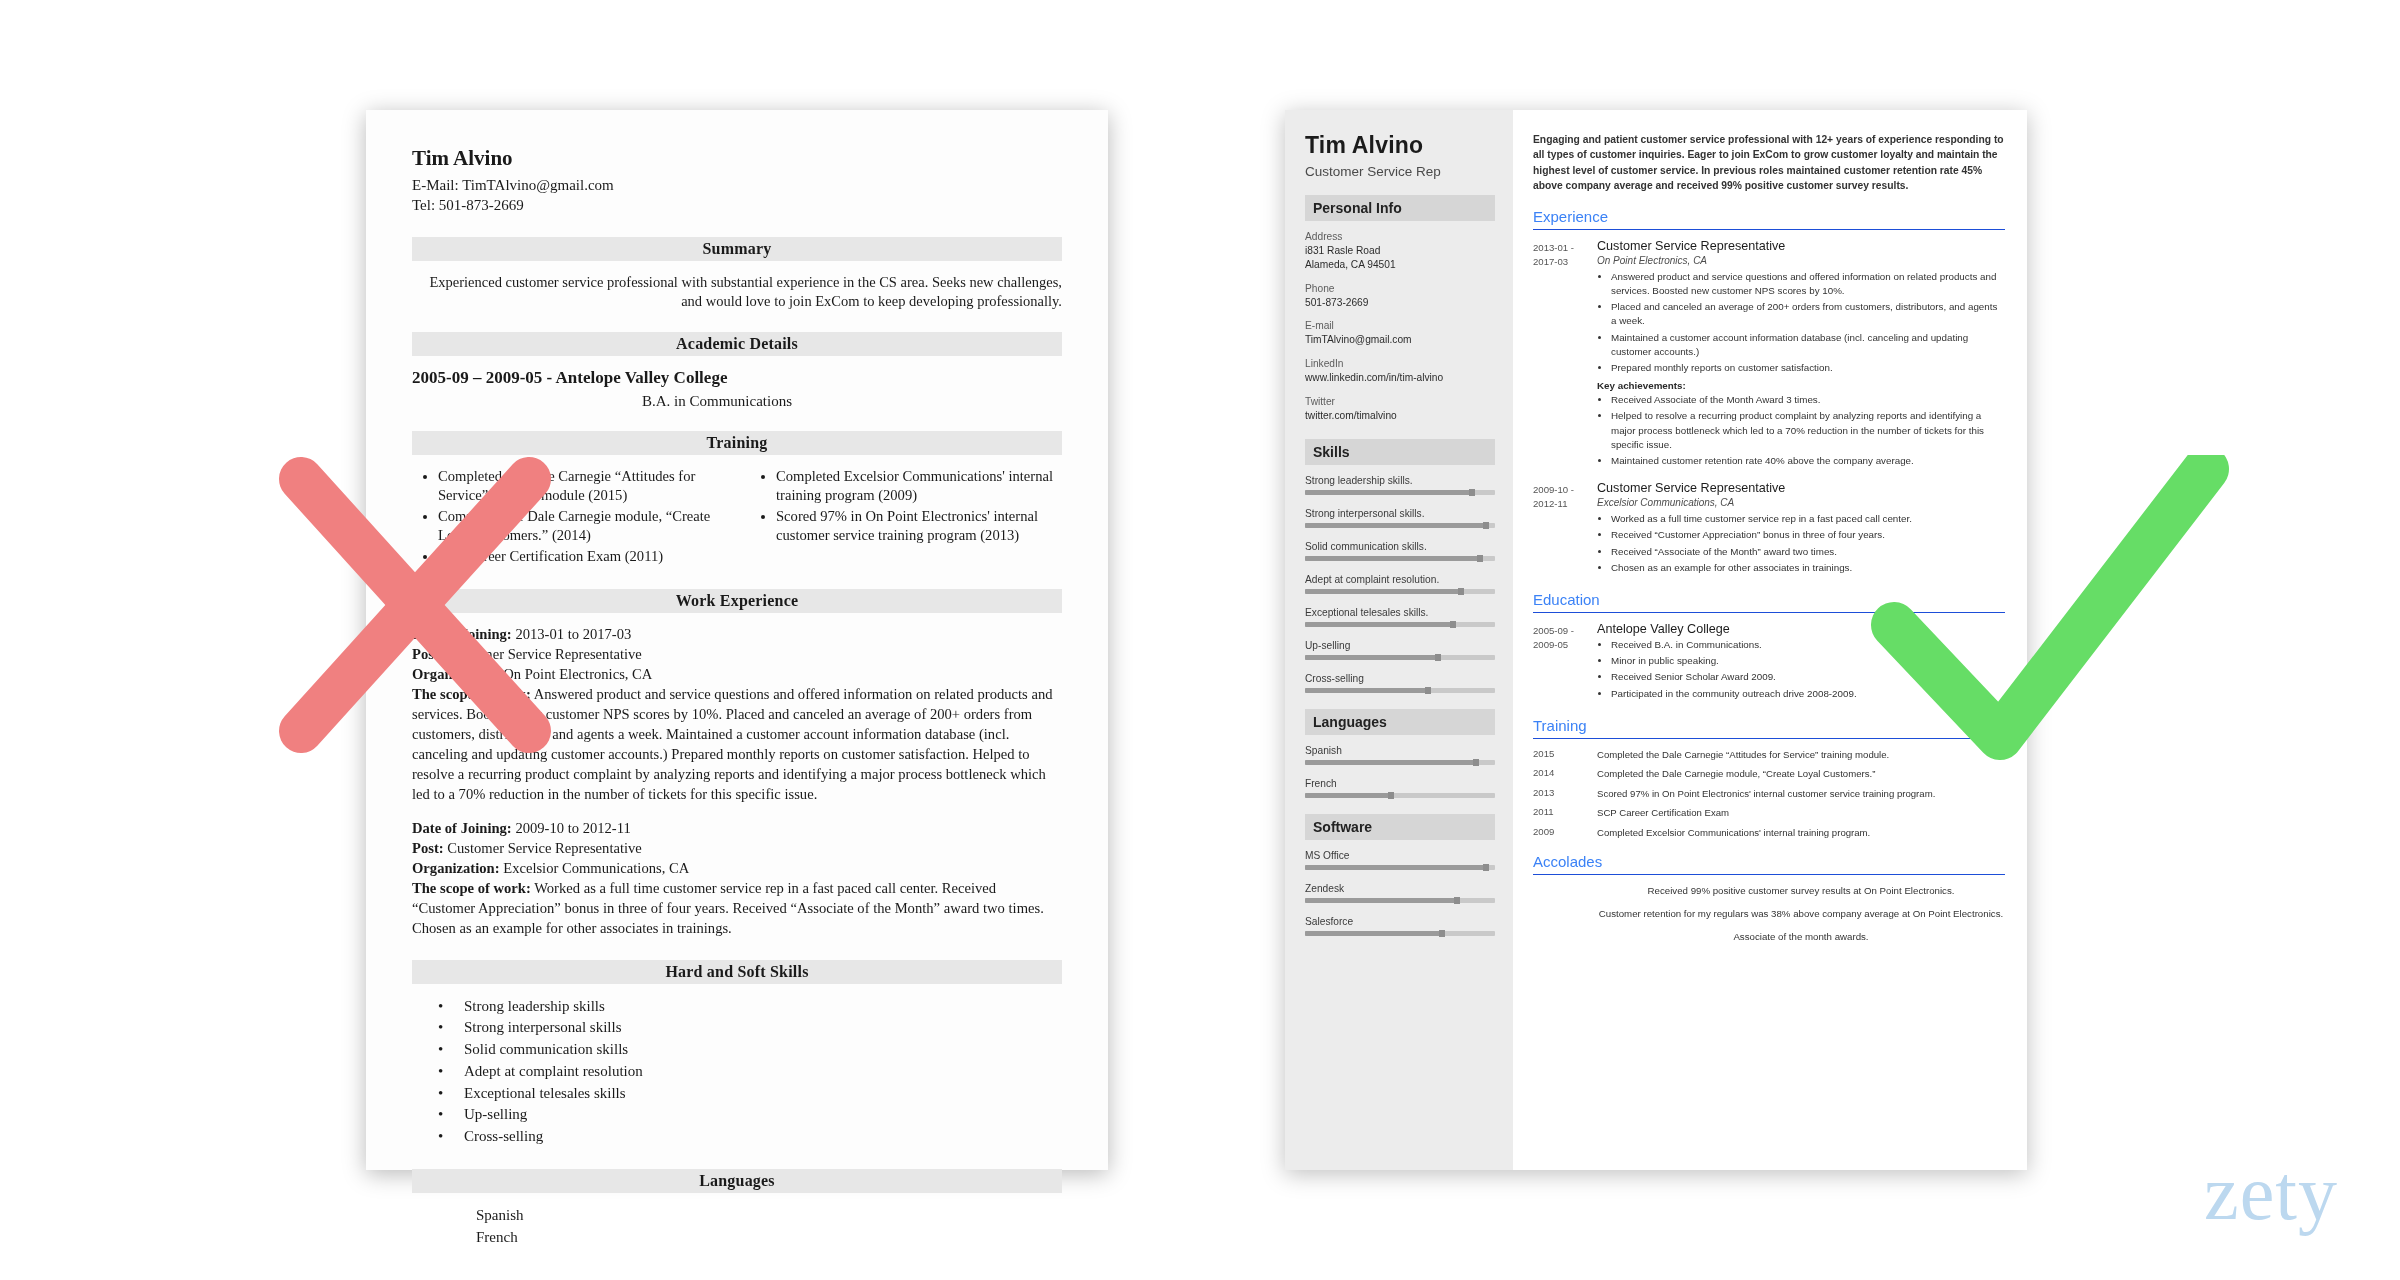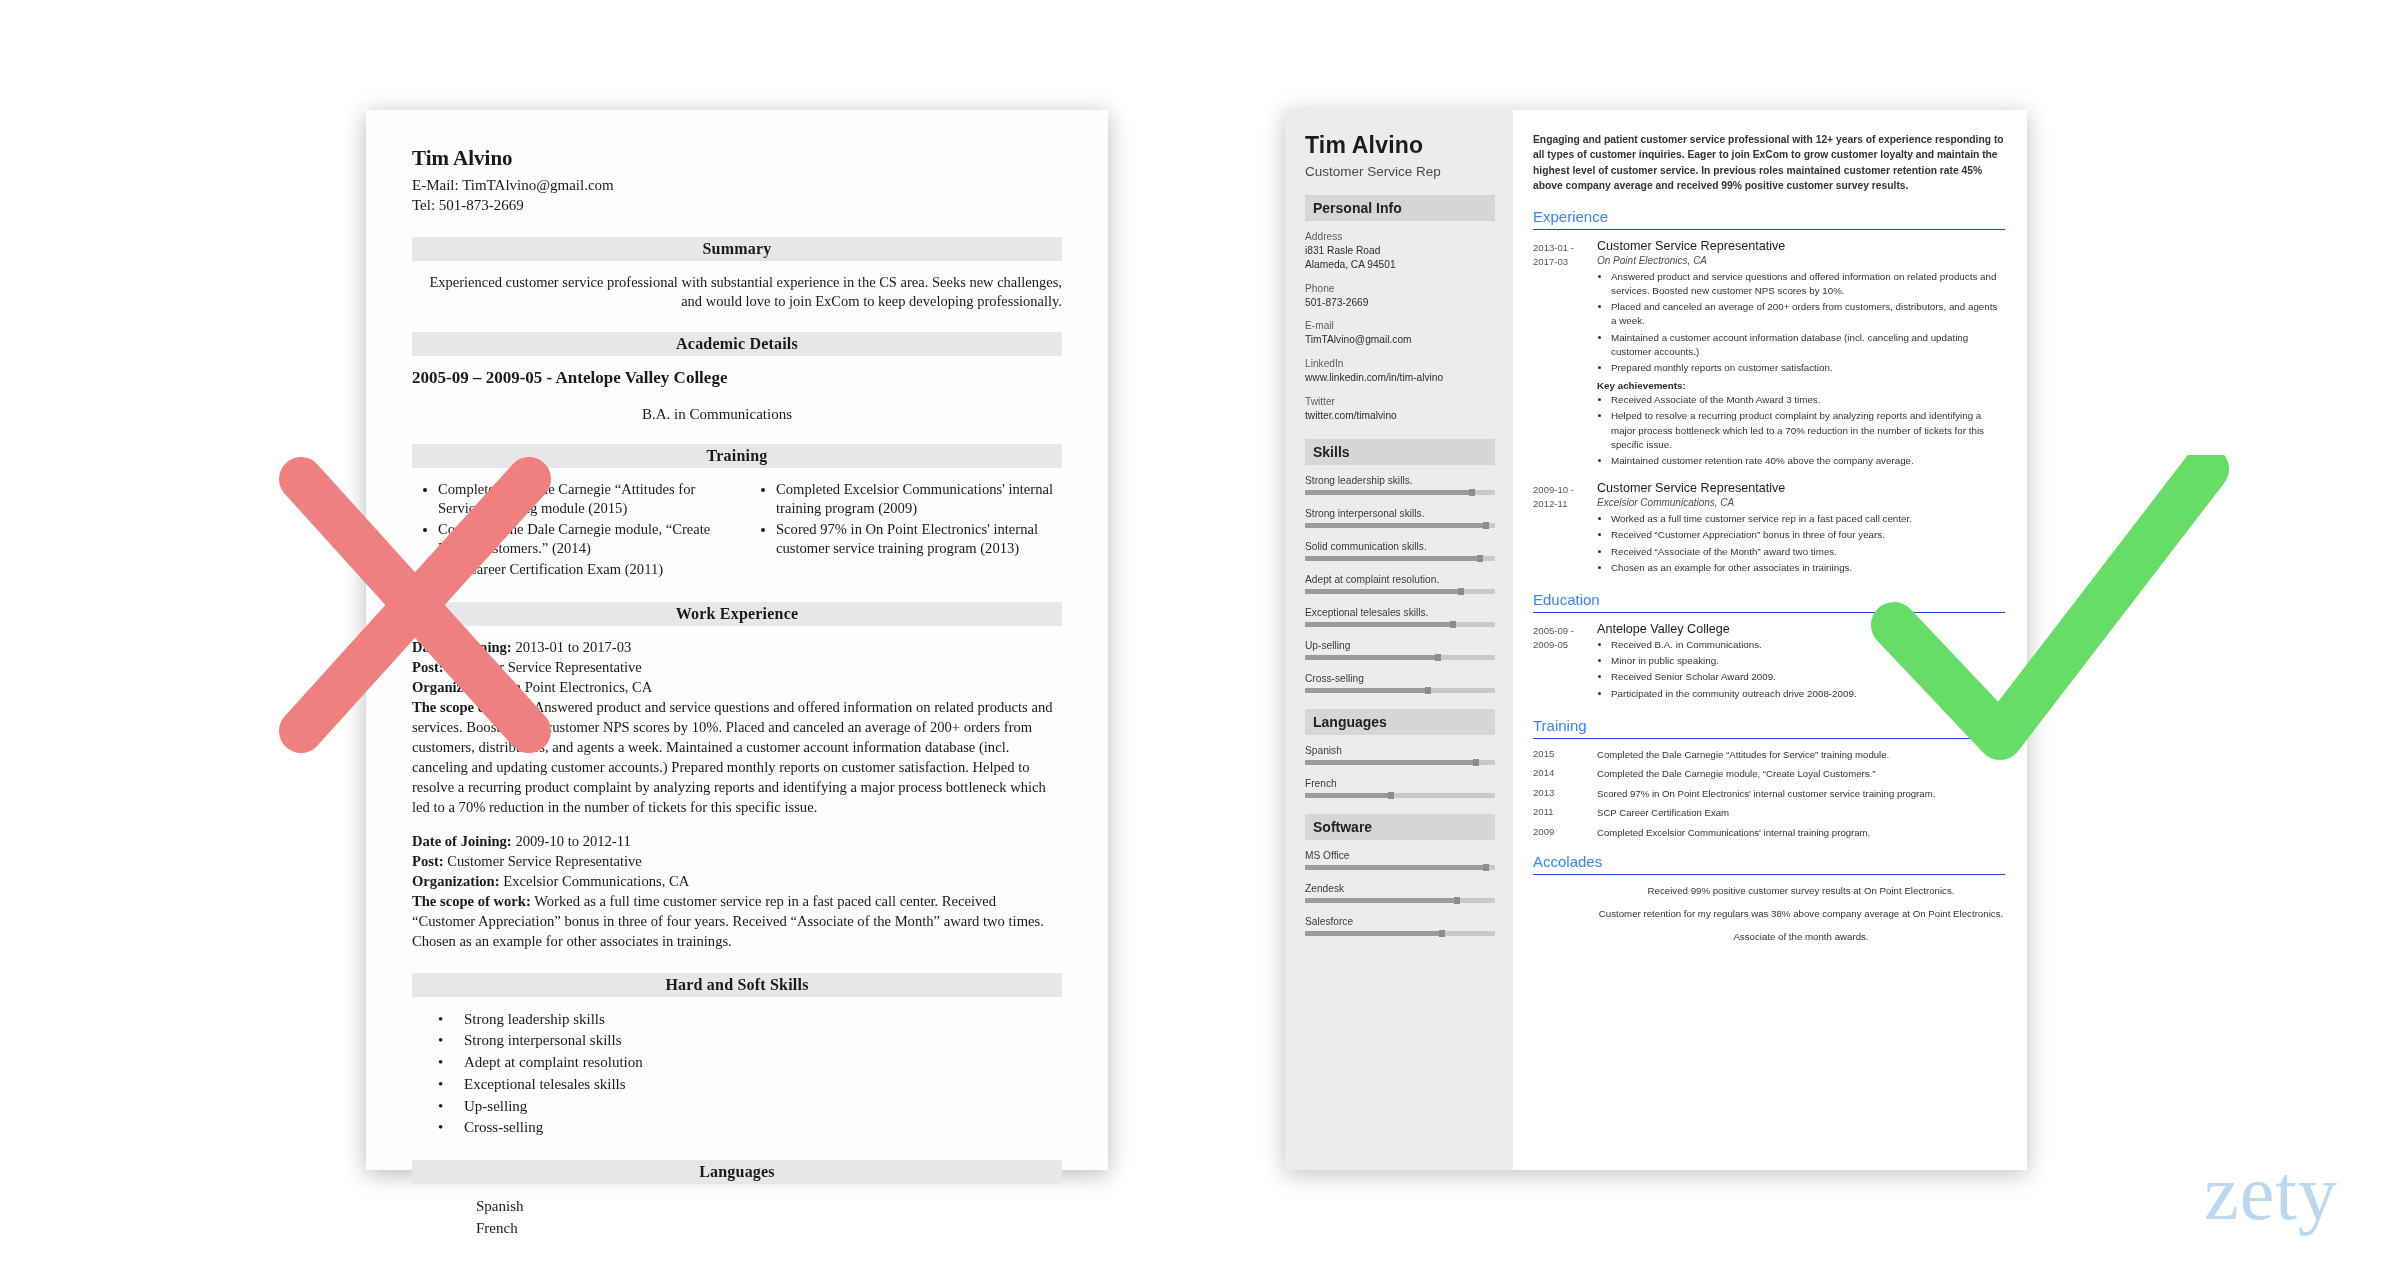--- a/index.html
+++ b/index.html
@@ -22,21 +22,21 @@
     box-sizing:border-box;
     padding:36px 46px;
   }
   .bad-name{font-size:21px;font-weight:bold;margin:0 0 4px 0;}
   .bad-contact{font-size:15px;line-height:1.35;}
   .bad-sec{
     background:#e7e7e7;text-align:center;font-weight:bold;font-size:16px;
     margin:21px 0 12px 0;padding:3px 0;letter-spacing:.2px;
   }
   .bad-body{font-size:14.5px;line-height:1.33;text-align:right;}
-  .bad-edu-line{font-size:17px;font-weight:bold;margin-bottom:18px;}
+  .bad-edu-line{font-size:17px;font-weight:bold;margin-bottom:5px;}
   .bad-edu-sub{font-size:15px;text-align:center;margin-left:-40px;}
   .two-col{display:flex;gap:26px;}
   .two-col ul{margin:0;padding-left:26px;}
   .two-col li{font-size:14.6px;line-height:1.3;margin-bottom:2px;}
   .job{margin-bottom:14px;font-size:14.6px;line-height:1.37;}
   .job b{font-weight:bold;}
   .skills-list{list-style:none;margin:0;padding:0;}
   .skills-list li{font-size:15px;line-height:1.45;padding-left:52px;position:relative;}
   .skills-list li:before{content:"•";position:absolute;left:26px;}
   .lang-list{margin:0;padding-left:64px;list-style:none;font-size:15px;line-height:1.45;}
@@ -149,20 +149,21 @@
       <div><b>Organization:</b>
         <span>Excelsior Communications, CA</span></div>
       <div><b>The scope of work:</b>
         <span>Worked as a full time customer service rep in a fast paced call center. Received “Customer Appreciation” bonus in three of four years. Received “Associate of the Month” award two times. Chosen as an example for other associates in trainings.</span></div>
     </div>
 
     <div class="bad-sec">Hard and Soft Skills</div>
     <ul class="skills-list">
       <li>Strong leadership skills</li>
       <li>Strong interpersonal skills</li>
+      <li>Solid communication skills</li>
       <li>Adept at complaint resolution</li>
       <li>Exceptional telesales skills</li>
       <li>Up-selling</li>
       <li>Cross-selling</li>
     </ul>
 
     <div class="bad-sec">Languages</div>
     <ul class="lang-list">
       <li>Spanish</li>
       <li>French</li>

